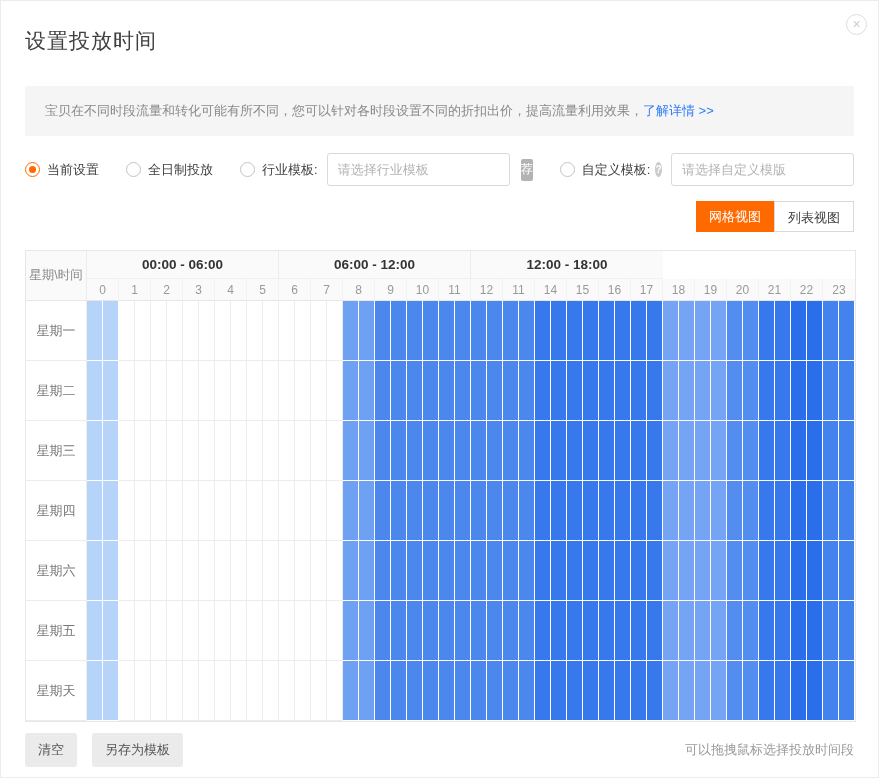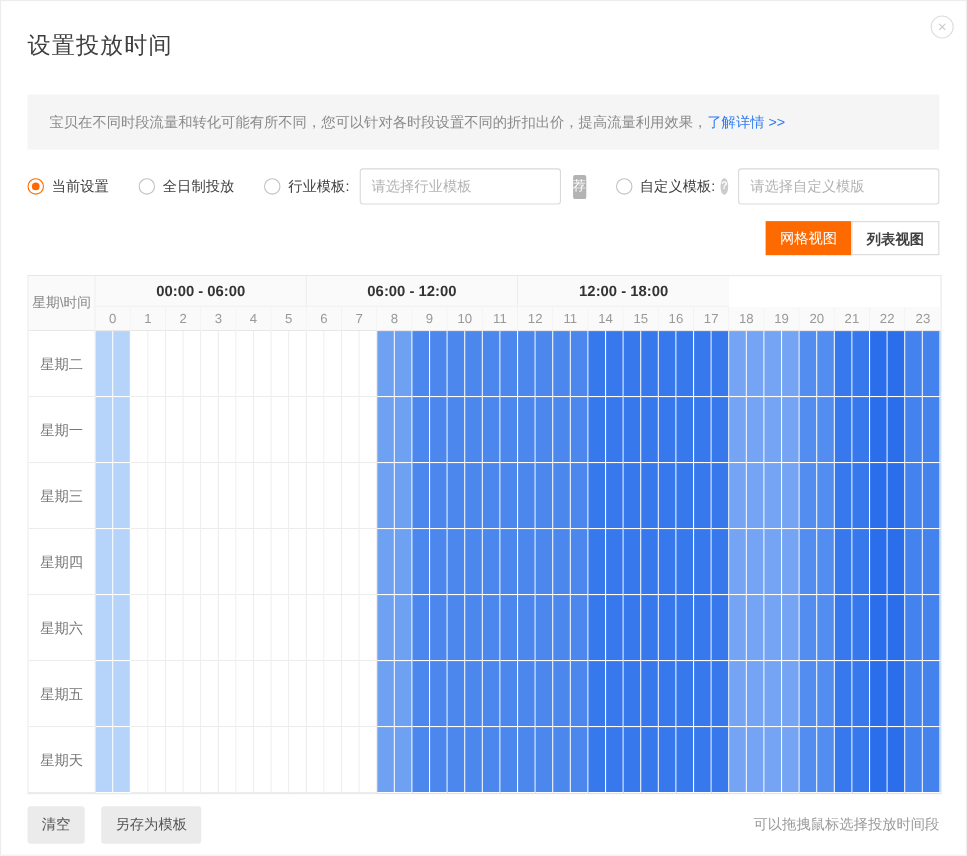--- a/index.html
+++ b/index.html
@@ -33,21 +33,21 @@
   .badge { width:22px; height:22px; background:#b3b3b3; color:#fff; border-radius:2px;
            font-size:12px; display:flex; align-items:center; justify-content:center;
            margin-left:11px; }
   .help { width:15px; height:15px; background:#cbcbcb; color:#fff; border-radius:50%;
           font-size:10px; font-weight:bold; display:flex; align-items:center;
           justify-content:center; margin-left:5px; }
 
   .toggle-row { display:flex; justify-content:flex-end; margin-top:15px; }
   .view-btn { font-size:13px; padding:0 13px; height:31px; line-height:31px; cursor:pointer; }
   .view-btn.active { background:#ff6a00; color:#fff;font-family:Liberation Serif, serif; }
-  .view-btn.inactive { background:#fff; color:#404040; border:1px solid #d9d9d9;font-weight:bold; }
+  .view-btn.inactive { background:#fff; color:#404040; border:1px solid #d9d9d9; }
 
   .schedule { margin-top:18px; width:831px; border:1px solid #e7e7e7; font-size:12px; }
   .head-wrap { display:flex; }
   .corner { width:61px; height:50px; background:#fafafa; color:#888; font-size:12.5px;
             display:flex; align-items:center; justify-content:center;
             border-right:1px solid #ececec; border-bottom:1px solid #e7e7e7; }
   .head-right { width:768px; }
   .ranges-row { display:flex; height:28px; }
   .range { width:192px; background:#fafafa; color:#333; font-weight:bold; font-size:13.5px;
            display:flex; align-items:center; justify-content:center;
@@ -145,21 +145,21 @@
             <div class="hlabel">18</div>
             <div class="hlabel">19</div>
             <div class="hlabel">20</div>
             <div class="hlabel">21</div>
             <div class="hlabel">22</div>
             <div class="hlabel">23</div>
           </div>
         </div>
       </div>
       <div class="drow">
-        <div class="dlabel">星期二</div>
+        <div class="dlabel">星期一</div>
         <div class="cell">
           <div class="half filled" style="background: rgb(182, 211, 249);"></div>
           <div class="half filled" style="background: rgb(182, 211, 249);"></div>
         </div>
         <div class="cell">
           <div class="half" style="background: rgb(255, 255, 255);"></div>
           <div class="half" style="background: rgb(255, 255, 255);"></div>
         </div>
         <div class="cell">
           <div class="half" style="background: rgb(255, 255, 255);"></div>
@@ -244,21 +244,21 @@
         <div class="cell">
           <div class="half filled" style="background: rgb(43, 110, 236);"></div>
           <div class="half filled" style="background: rgb(43, 110, 236);"></div>
         </div>
         <div class="cell">
           <div class="half filled" style="background: rgb(68, 130, 238);"></div>
           <div class="half filled" style="background: rgb(68, 130, 238);"></div>
         </div>
       </div>
       <div class="drow">
-        <div class="dlabel">星期一</div>
+        <div class="dlabel">星期二</div>
         <div class="cell">
           <div class="half filled" style="background: rgb(182, 211, 249);"></div>
           <div class="half filled" style="background: rgb(182, 211, 249);"></div>
         </div>
         <div class="cell">
           <div class="half" style="background: rgb(255, 255, 255);"></div>
           <div class="half" style="background: rgb(255, 255, 255);"></div>
         </div>
         <div class="cell">
           <div class="half" style="background: rgb(255, 255, 255);"></div>

